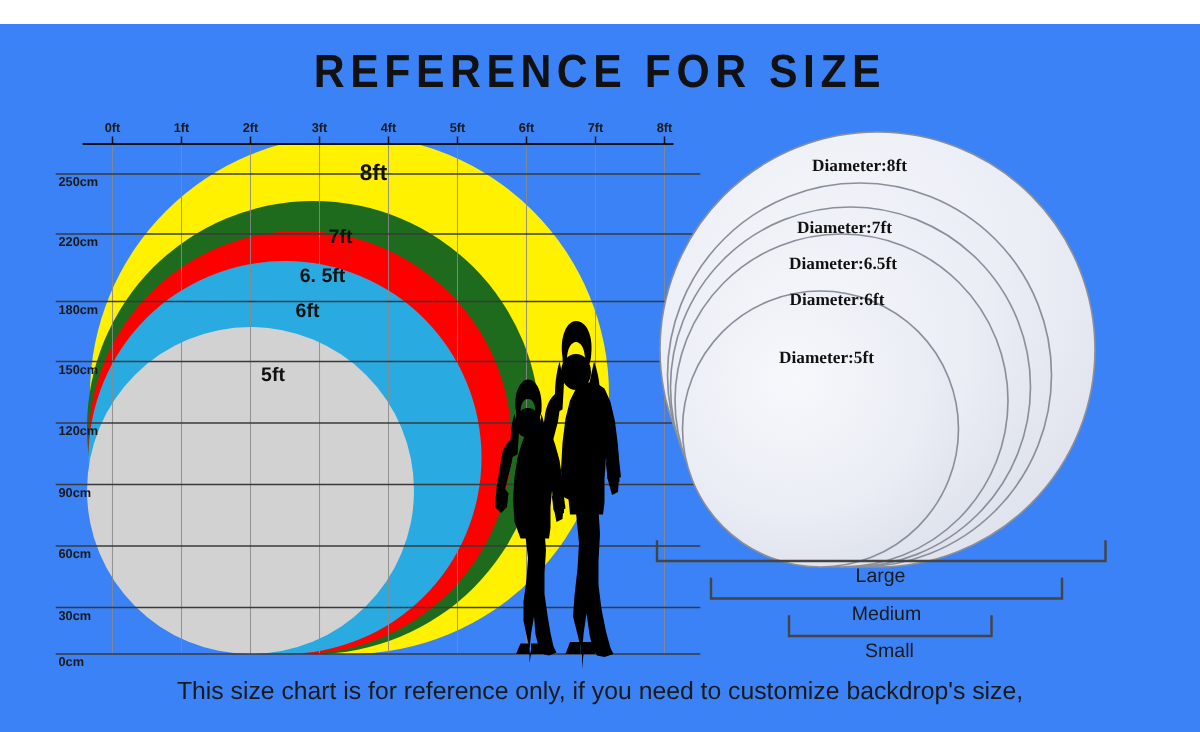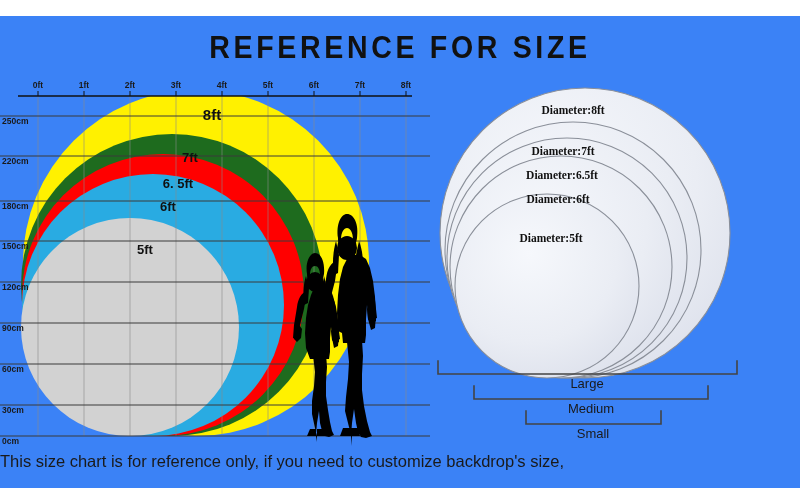--- a/index.html
+++ b/index.html
@@ -40,20 +40,21 @@
     white-space: nowrap;
   }
 
   
   .left-panel {
     position: absolute;
     left: 0px;
     top: 62px;
     width: 430px;
     height: 368px;
+    padding-left: 37px;
   }
   .left-svg { display: block; }
 
   .axis-label-x {
     font-family: "Liberation Sans", sans-serif;
     font-size: 8.5px;
     font-weight: 700;
     fill: #1a1a1a;
   }
   .axis-label-y {
@@ -87,20 +88,21 @@
     font-size: 13px;
     fill: #1a1a1a;
   }
 
   
   .caption {
     position: absolute;
     left: 0;
     top: 432px;
     width: 800px;
+    text-align: center;
     font-family: "Liberation Sans", sans-serif;
     font-size: 16.5px;
     line-height: 26px;
     color: #1a1a1a;
   }
   .caption .line { display: block; }
 </style>
 </head>
 <body>
 

